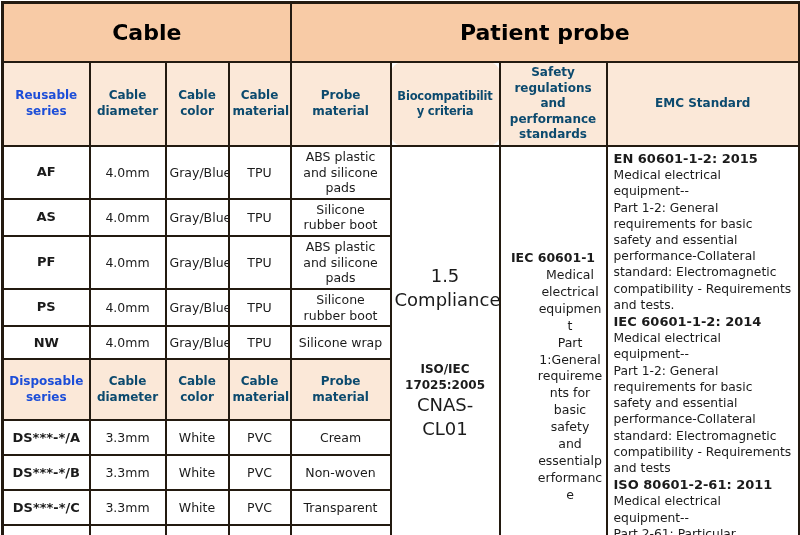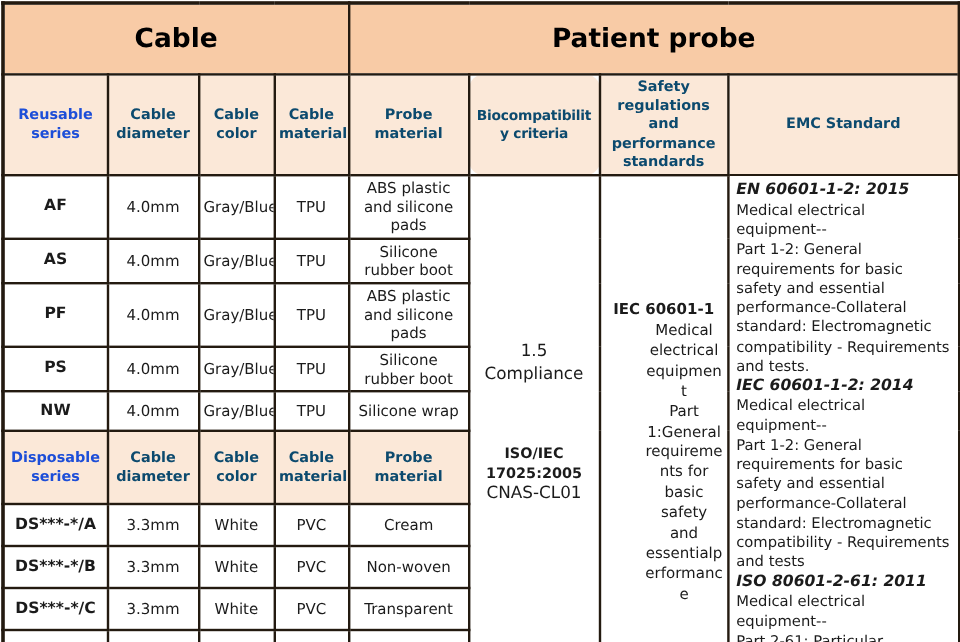--- a/index.html
+++ b/index.html
@@ -73,23 +73,23 @@
   .emc-wrap {
     position: absolute;
     top: 3px; bottom: 3px; left: 6px; right: 4px;
     display: flex;
     flex-direction: column;
     justify-content: space-between;
     text-align: left;
     font-size: 12.3px;
     line-height: 1.32;
   }
-  .emc-block .emc-title { font-weight: bold; font-size: 13px; font-style: italic; }
+  .emc-block .emc-title { font-weight: bold; font-size: 13px; }
   .emc-block .emc-body { white-space: pre-line; overflow-wrap: break-word; }
-  .bio-line { font-size: 14px; }
+  .bio-line { font-size: 18px; }
   .bio-line.bold { font-weight: bold; font-size: 12px; }
 </style>
 </head>
 <body>
 
 <div class="page">
   <table class="spec">
     <colgroup>
       <col style="width:87px">
         <col style="width:76px">

